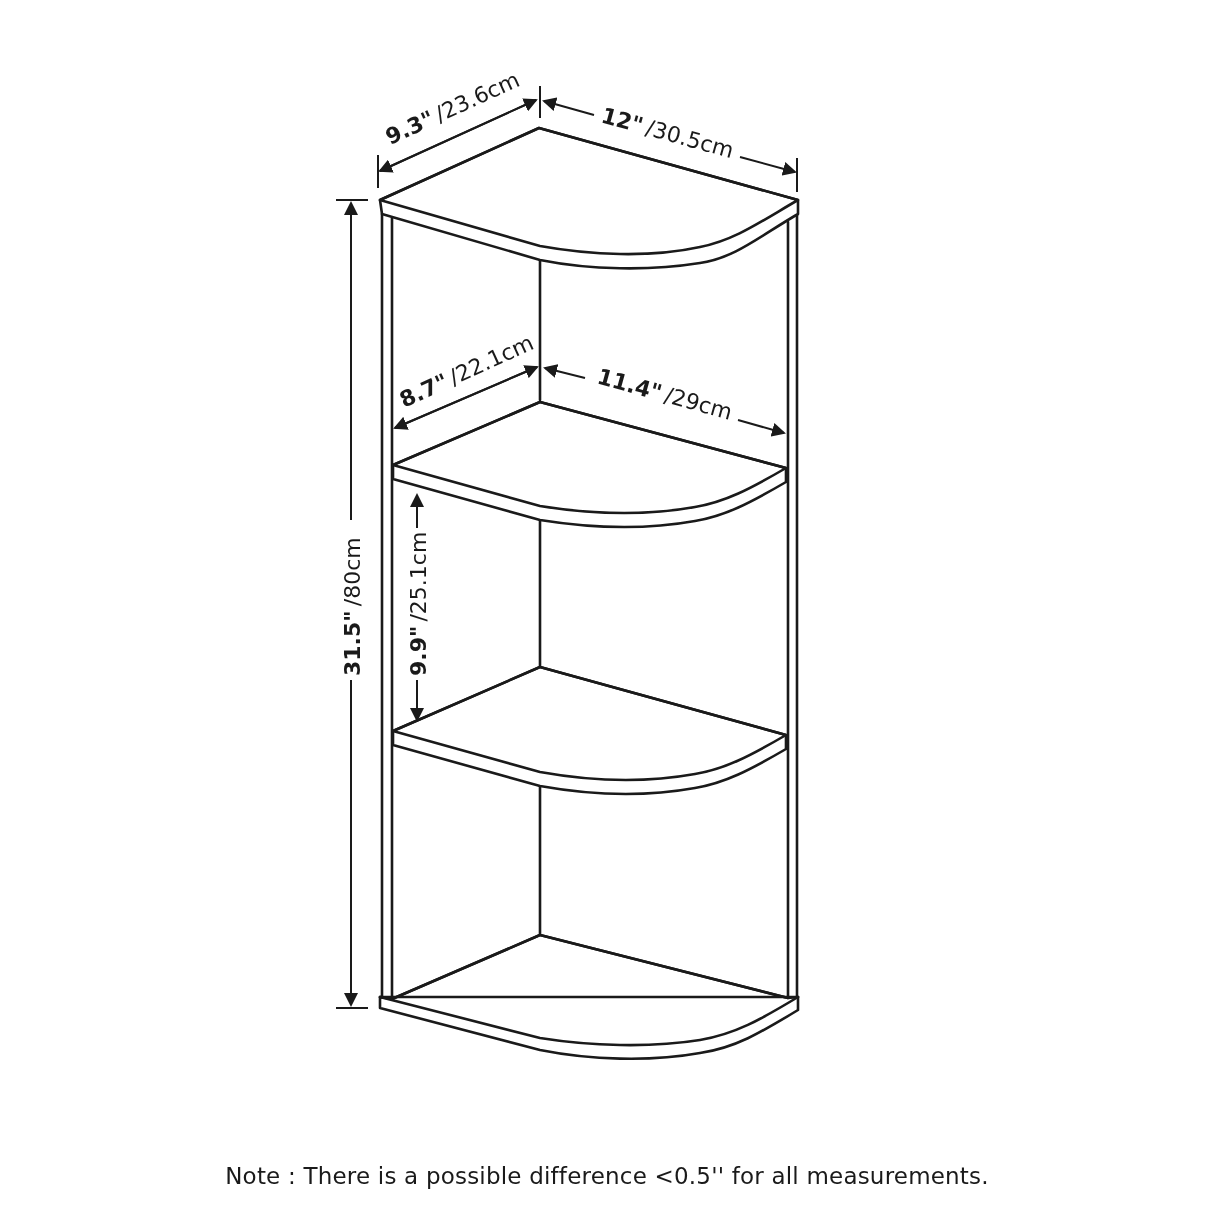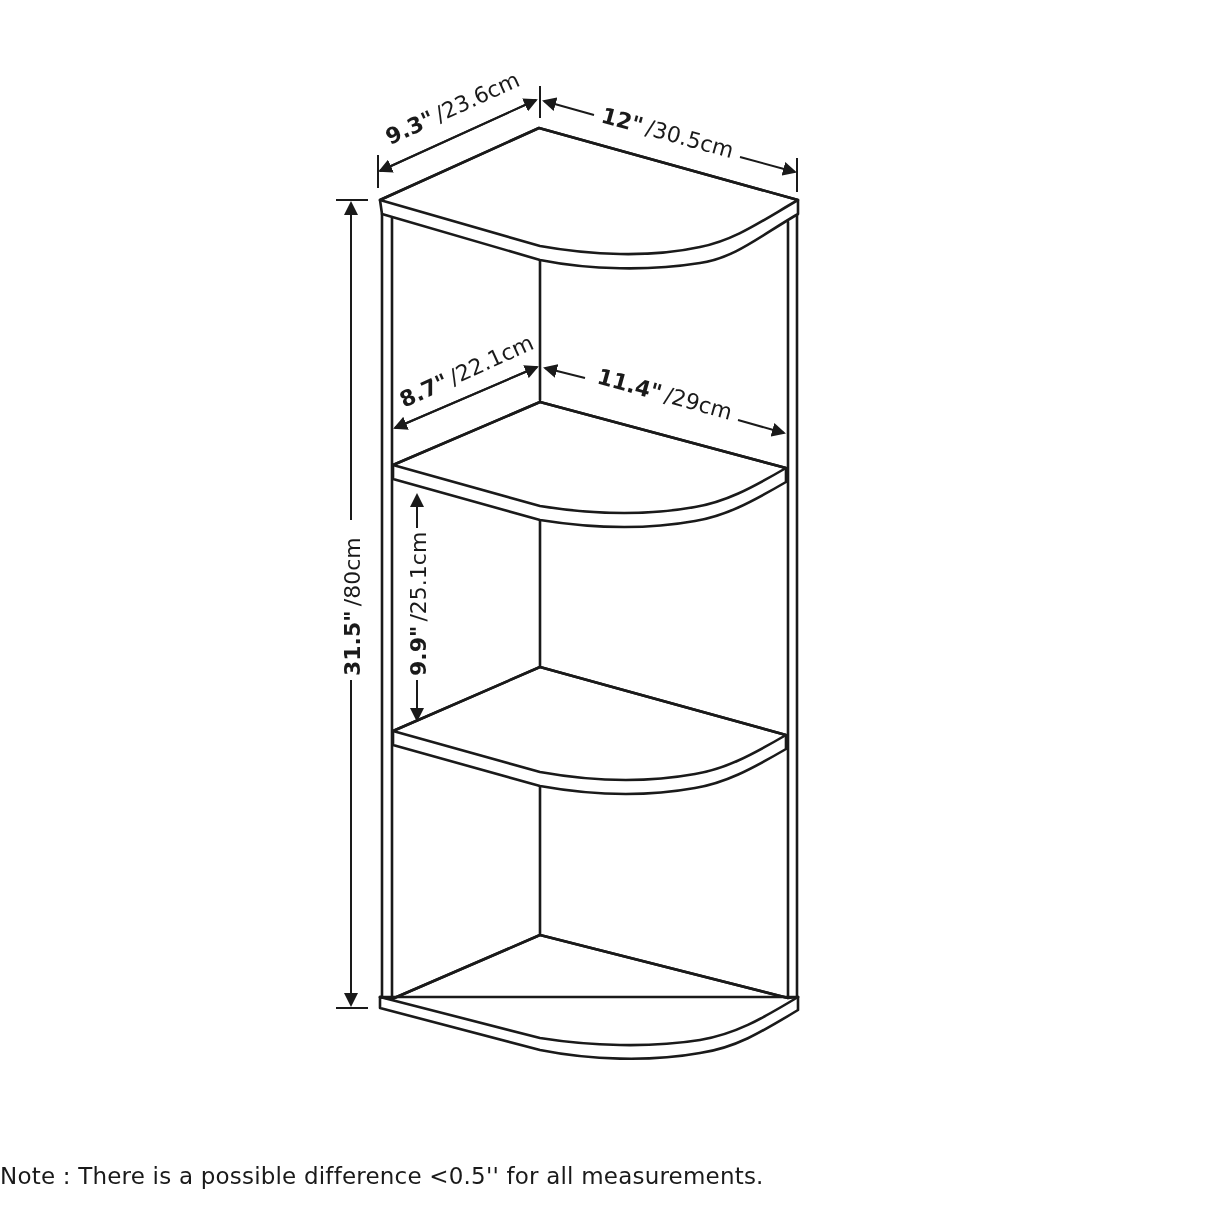--- a/index.html
+++ b/index.html
@@ -6,21 +6,21 @@
   body { width: 1214px; height: 1214px; position: relative; overflow: hidden;
          font-family: "DejaVu Sans", sans-serif; color: #1a1a1a; }
   #canvas { position: absolute; left: 0; top: 0; width: 1214px; height: 1214px; }
   .ln { stroke: #1a1a1a; stroke-width: 2.6; fill: none; stroke-linejoin: round; stroke-linecap: round; }
   .fillw { fill: #ffffff; stroke: #1a1a1a; stroke-width: 2.6; stroke-linejoin: round; }
   .dim { stroke: #1a1a1a; stroke-width: 2; fill: none; }
   .arrow { fill: #1a1a1a; }
   .lbl { font-family: "DejaVu Sans", sans-serif; font-size: 22px; fill: #1a1a1a; }
   .lbl .b { font-weight: bold; }
   .lbl .n { font-weight: normal; }
-  .note { position: absolute; left: 0; width: 1214px; top: 1163px; text-align: left;
+  .note { position: absolute; left: 0; width: 1214px; top: 1163px; text-align: center;
           font-family: "DejaVu Sans", sans-serif; font-size: 23px; color: #1a1a1a; letter-spacing: 0.2px; }
 </style>
 </head>
 <body>
 
 <svg id="canvas" viewBox="0 0 1214 1214" xmlns="http://www.w3.org/2000/svg">
   <defs>
     <marker id="ah" markerWidth="14" markerHeight="14" refX="12" refY="7" orient="auto" markerUnits="userSpaceOnUse">
       <path d="M0,0 L14,7 L0,14 Z" class="arrow"></path>
     </marker>

